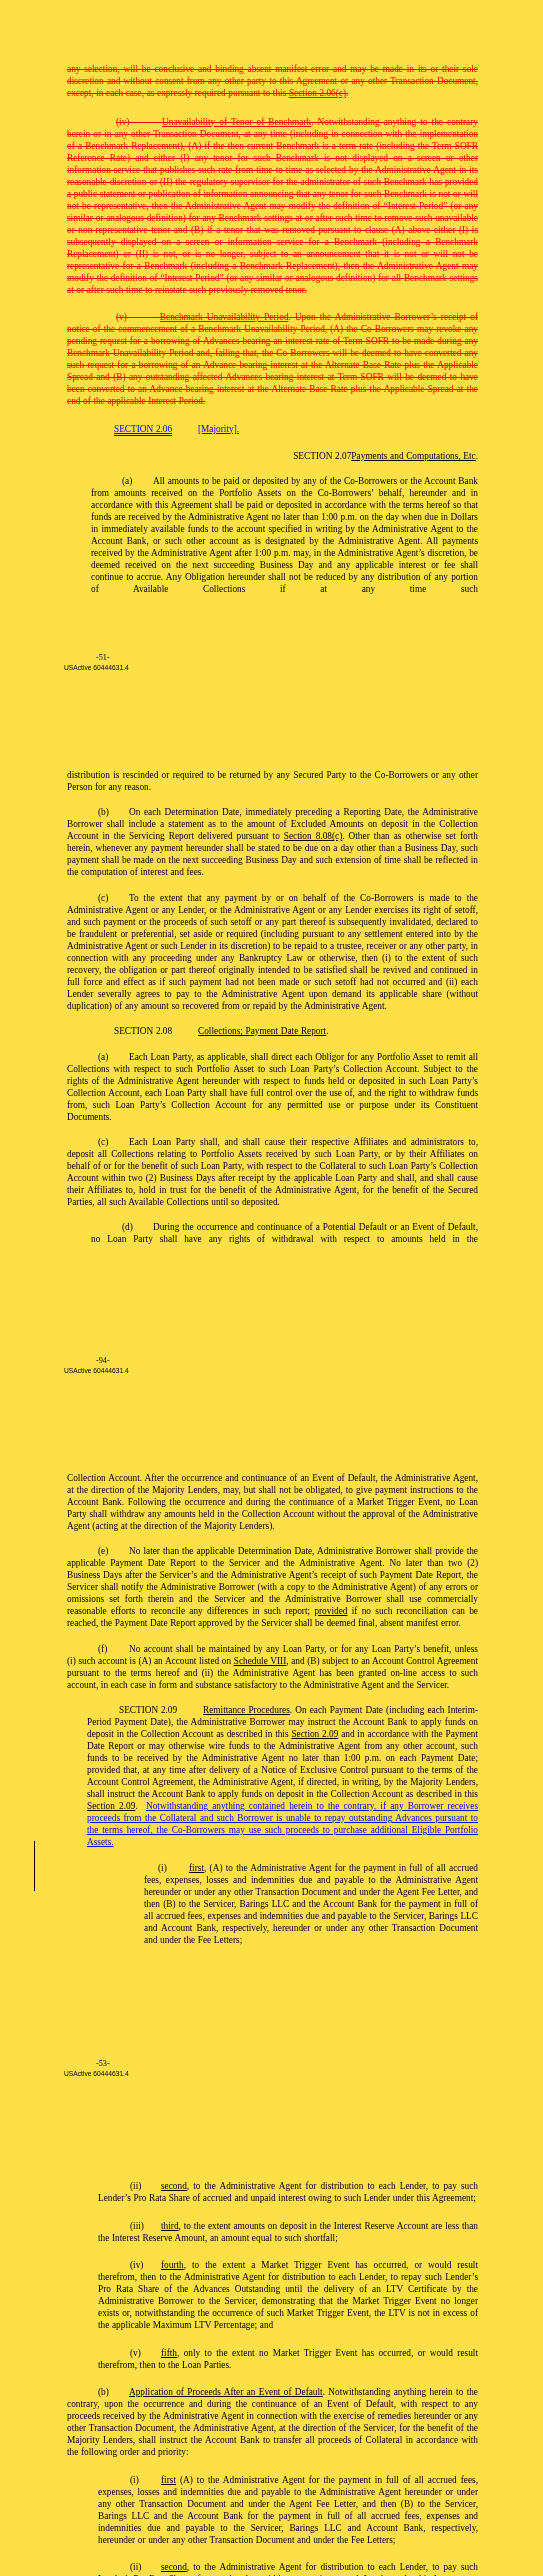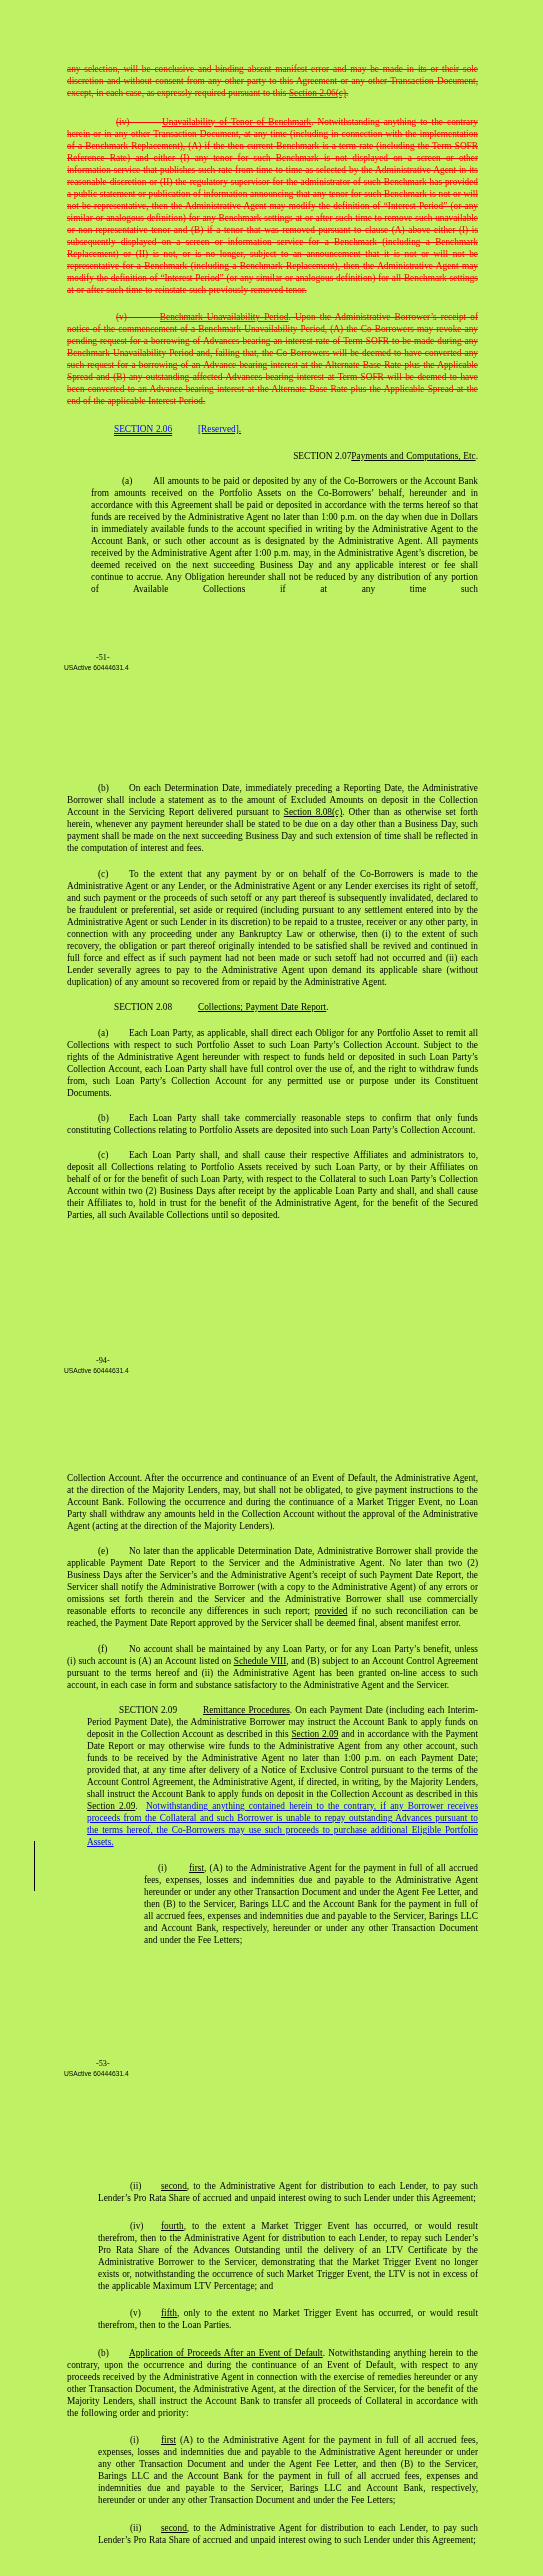--- a/index.html
+++ b/index.html
@@ -1,18 +1,18 @@
 <!DOCTYPE html>
 <html style="--del: #FF0000; --ins: #0000FF;font-size:8.2px"><head>
 <meta charset="utf-8">
 <style>
   html,body{margin:0;padding:0;background:#ffffff;}
   body{width:544px;font-family:"Liberation Serif","DejaVu Serif",serif;color:#000;}
   .doc{width:544px;}
-  .page{position:relative;width:544px;height:703px;overflow:hidden;background:#bef264;box-sizing:border-box;}
+  .page{position:relative;width:544px;height:703px;overflow:hidden;background:#fde047;box-sizing:border-box;}
   .page-content{position:absolute;left:67px;width:411px;top:0;box-sizing:border-box;}
   .block{font-size:9.3px;line-height:12px;text-align:justify;word-spacing:0.3px;}
   .ind{text-indent:31px;}
   .ind2{text-indent:49px;}
   .s209{margin-left:20px;text-indent:32px;}
   .wf{margin-left:31px;text-indent:32px;}
   .wf3{margin-left:77px;text-indent:14px;}
   .heading{text-align:left;padding-left:47px;text-indent:0;}
   .jlast{text-align-last:justify;margin-left:24px;}
   .del{color:var(--del,#FF0000);text-decoration:line-through;}
@@ -29,36 +29,37 @@
 </head>
 <body>
 
 <div class="doc">
 
   <div class="page">
     <div class="page-content" style="padding-top:63px">
         <div class="block del"><span class="">any selection, will be conclusive and binding absent manifest error and may be made in its or their sole discretion and without consent from any other party to this Agreement or any other Transaction Document, except, in each case, as expressly required pursuant to this </span><span class="u">Section 2.06(c)</span><span class="">.</span></div>
         <div class="block del ind2" style="margin-top: 16.5px;"><span class="">(iv)&nbsp;&nbsp;&nbsp;&nbsp;&nbsp;&nbsp;&nbsp;&nbsp;</span><span class="u">Unavailability of Tenor of Benchmark</span><span class="">.  Notwithstanding anything to the contrary herein or in any other Transaction Document, at any time (including in connection with the implementation of a Benchmark Replacement), (A) if the then-current Benchmark is a term rate (including the Term SOFR Reference Rate) and either (I) any tenor for such Benchmark is not displayed on a screen or other information service that publishes such rate from time to time as selected by the Administrative Agent in its reasonable discretion or (II) the regulatory supervisor for the administrator of such Benchmark has provided a public statement or publication of information announcing that any tenor for such Benchmark is not or will not be representative, then the Administrative Agent may modify the definition of “Interest Period” (or any similar or analogous definition) for any Benchmark settings at or after such time to remove such unavailable or non-representative tenor and (B) if a tenor that was removed pursuant to clause (A) above either (I) is subsequently displayed on a screen or information service for a Benchmark (including a Benchmark Replacement) or (II) is not, or is no longer, subject to an announcement that it is not or will not be representative for a Benchmark (including a Benchmark Replacement), then the Administrative Agent may modify the definition of “Interest Period” (or any similar or analogous definition) for all Benchmark settings at or after such time to reinstate such previously removed tenor.</span></div>
         <div class="block del ind2" style="margin-top: 15.5px;"><span class="">(v)&nbsp;&nbsp;&nbsp;&nbsp;&nbsp;&nbsp;&nbsp;&nbsp;</span><span class="u">Benchmark Unavailability Period</span><span class="">. Upon the Administrative Borrower’s receipt of notice of the commencement of a Benchmark Unavailability Period, (A) the Co-Borrowers may revoke any pending request for a borrowing of Advances bearing an interest rate of Term SOFR to be made during any Benchmark Unavailability Period and, failing that, the Co-Borrowers will be deemed to have converted any such request for a borrowing of an Advance bearing interest at the Alternate Base Rate plus the Applicable Spread and (B) any outstanding affected Advances bearing interest at Term SOFR will be deemed to have been converted to an Advance bearing interest at the Alternate Base Rate plus the Applicable Spread at the end of the applicable Interest Period.</span></div>
-        <div class="block heading" style="margin-top: 15.5px;"><span class="seclbl"><span class="insdbl">SECTION 2.06</span></span><span class="ins">[Reserved].</span></div>
+        <div class="block heading" style="margin-top: 15.5px;"><span class="seclbl"><span class="insdbl">SECTION 2.06</span></span><span class="ins">[Majority].</span></div>
         <div class="block heading" style="margin-top: 15.5px; text-align: right;"><span class="seclbl"><span class="">SECTION 2.07</span></span><span class="u">Payments and Computations, Etc</span><span class="">.</span></div>
         <div class="block ind jlast" style="margin-top: 13.4px;"><span class="lbl"><span class="">(a)</span></span><span class="">All amounts to be paid or deposited by any of the Co-Borrowers or the Account Bank from amounts received on the Portfolio Assets on the Co-Borrowers’ behalf, hereunder and in accordance with this Agreement shall be paid or deposited in accordance with the terms hereof so that funds are received by the Administrative Agent no later than 1:00 p.m. on the day when due in Dollars in immediately available funds to the account specified in writing by the Administrative Agent to the Account Bank, or such other account as is designated by the Administrative Agent. All payments received by the Administrative Agent after 1:00 p.m. may, in the Administrative Agent’s discretion, be deemed received on the next succeeding Business Day and any applicable interest or fee shall continue to accrue. Any Obligation hereunder shall not be reduced by any distribution of any portion of Available Collections if at any time such</span></div>
       </div>
     <div class="pagenum">-51-</div>
     <div class="docid">USActive 60444631.4</div>
   </div>
 
   <div class="page">
     <div class="page-content" style="padding-top:66px">
+        <div class="block "><span class="">distribution is rescinded or required to be returned by any Secured Party to the Co-Borrowers or any other Person for any reason.</span></div>
         <div class="block ind" style="margin-top: 13.4px;"><span class="lbl"><span class="">(b)</span></span><span class="">On each Determination Date, immediately preceding a Reporting Date, the Administrative Borrower shall include a statement as to the amount of Excluded Amounts on deposit in the Collection Account in the Servicing Report delivered pursuant to </span><span class="u">Section 8.08(c)</span><span class="">. Other than as otherwise set forth herein, whenever any payment hereunder shall be stated to be due on a day other than a Business Day, such payment shall be made on the next succeeding Business Day and such extension of time shall be reflected in the computation of interest and fees.</span></div>
         <div class="block ind" style="margin-top: 13.4px;"><span class="lbl"><span class="">(c)</span></span><span class="">To the extent that any payment by or on behalf of the Co-Borrowers is made to the Administrative Agent or any Lender, or the Administrative Agent or any Lender exercises its right of setoff, and such payment or the proceeds of such setoff or any part thereof is subsequently invalidated, declared to be fraudulent or preferential, set aside or required (including pursuant to any settlement entered into by the Administrative Agent or such Lender in its discretion) to be repaid to a trustee, receiver or any other party, in connection with any proceeding under any Bankruptcy Law or otherwise, then (i) to the extent of such recovery, the obligation or part thereof originally intended to be satisfied shall be revived and continued in full force and effect as if such payment had not been made or such setoff had not occurred and (ii) each Lender severally agrees to pay to the Administrative Agent upon demand its applicable share (without duplication) of any amount so recovered from or repaid by the Administrative Agent.</span></div>
         <div class="block heading" style="margin-top: 13.4px;"><span class="seclbl"><span class="">SECTION 2.08</span></span><span class="u">Collections; Payment Date Report</span><span class="">.</span></div>
         <div class="block ind" style="margin-top: 13.4px;"><span class="lbl"><span class="">(a)</span></span><span class="">Each Loan Party, as applicable, shall direct each Obligor for any Portfolio Asset to remit all Collections with respect to such Portfolio Asset to such Loan Party’s Collection Account. Subject to the rights of the Administrative Agent hereunder with respect to funds held or deposited in such Loan Party’s Collection Account, each Loan Party shall have full control over the use of, and the right to withdraw funds from, such Loan Party’s Collection Account for any permitted use or purpose under its Constituent Documents.</span></div>
-        <div class="block ind" style="margin-top: 13.4px;"><span class="lbl"><span class="">(b)</span></span><span class="">Each Loan Party shall take commercially reasonable steps to confirm that only funds constituting Collections relating to Portfolio Assets are deposited into such Loan Party’s Collection Account.</span></div>
         <div class="block ind" style="margin-top: 13.4px;"><span class="lbl"><span class="">(c)</span></span><span class="">Each Loan Party shall, and shall cause their respective Affiliates and administrators to, deposit all Collections relating to Portfolio Assets received by such Loan Party, or by their Affiliates on behalf of or for the benefit of such Loan Party, with respect to the Collateral to such Loan Party’s Collection Account within two (2) Business Days after receipt by the applicable Loan Party and shall, and shall cause their Affiliates to, hold in trust for the benefit of the Administrative Agent, for the benefit of the Secured Parties, all such Available Collections until so deposited.</span></div>
+        <div class="block ind jlast" style="margin-top: 13.4px;"><span class="lbl"><span class="">(d)</span></span><span class="">During the occurrence and continuance of a Potential Default or an Event of Default, no Loan Party shall have any rights of withdrawal with respect to amounts held in the</span></div>
       </div>
     <div class="pagenum">-94-</div>
     <div class="docid">USActive 60444631.4</div>
   </div>
 
   <div class="page">
     <div class="change-bar"></div>
     <div class="page-content" style="padding-top:66px">
         <div class="block "><span class="">Collection Account. After the occurrence and continuance of an Event of Default, the Administrative Agent, at the direction of the Majority Lenders, may, but shall not be obligated, to give payment instructions to the Account Bank. Following the occurrence and during the continuance of a Market Trigger Event, no Loan Party shall withdraw any amounts held in the Collection Account without the approval of the Administrative Agent (acting at the direction of the Majority Lenders).</span></div>
         <div class="block ind" style="margin-top: 13.4px;"><span class="lbl"><span class="">(e)</span></span><span class="">No later than the applicable Determination Date, Administrative Borrower shall provide the applicable Payment Date Report to the Servicer and the Administrative Agent. No later than two (2) Business Days after the Servicer’s and the Administrative Agent’s receipt of such Payment Date Report, the Servicer shall notify the Administrative Borrower (with a copy to the Administrative Agent) of any errors or omissions set forth therein and the Servicer and the Administrative Borrower shall use commercially reasonable efforts to reconcile any differences in such report; </span><span class="u">provided</span><span class=""> if no such reconciliation can be reached, the Payment Date Report approved by the Servicer shall be deemed final, absent manifest error.</span></div>
@@ -66,20 +67,21 @@
         <div class="block s209" style="margin-top: 13.4px;"><span class="seclbl"><span class="">SECTION 2.09</span></span><span class="u">Remittance Procedures</span><span class="">. On each Payment Date (including each Interim-Period Payment Date), the Administrative Borrower may instruct the Account Bank to apply funds on deposit in the Collection Account as described in this </span><span class="u">Section 2.09</span><span class=""> and in accordance with the Payment Date Report or may otherwise wire funds to the Administrative Agent from any other account, such funds to be received by the Administrative Agent no later than 1:00 p.m. on each Payment Date; provided that, at any time after delivery of a Notice of Exclusive Control pursuant to the terms of the Account Control Agreement, the Administrative Agent, if directed, in writing, by the Majority Lenders, shall instruct the Account Bank to apply funds on deposit in the Collection Account as described in this </span><span class="u">Section 2.09</span><span class="">.&nbsp; </span><span class="ins">Notwithstanding anything contained herein to the contrary, if any Borrower receives proceeds from the Collateral and such Borrower is unable to repay outstanding Advances pursuant to the terms hereof, the Co-Borrowers may use such proceeds to purchase additional Eligible Portfolio Assets.</span></div>
         <div class="block wf3" style="margin-top: 13.4px;"><span class="lbl"><span class="">(i)</span></span><span class="u">first</span><span class="">, (A) to the Administrative Agent for the payment in full of all accrued fees, expenses, losses and indemnities due and payable to the Administrative Agent hereunder or under any other Transaction Document and under the Agent Fee Letter, and then (B) to the Servicer, Barings LLC and the Account Bank for the payment in full of all accrued fees, expenses and indemnities due and payable to the Servicer, Barings LLC and Account Bank, respectively, hereunder or under any other Transaction Document and under the Fee Letters;</span></div>
       </div>
     <div class="pagenum">-53-</div>
     <div class="docid">USActive 60444631.4</div>
   </div>
 
   <div class="page">
     <div class="page-content" style="padding-top:71px">
         <div class="block wf"><span class="lbl"><span class="">(ii)</span></span><span class="u">second</span><span class="">, to the Administrative Agent for distribution to each Lender, to pay such Lender’s Pro Rata Share of accrued and unpaid interest owing to such Lender under this Agreement;</span></div>
+        <div class="block wf" style="margin-top: 15.5px;"><span class="lbl"><span class="">(iii)</span></span><span class="u">third</span><span class="">, to the extent amounts on deposit in the Interest Reserve Account are less than the Interest Reserve Amount, an amount equal to such shortfall;</span></div>
         <div class="block wf" style="margin-top: 15.5px;"><span class="lbl"><span class="">(iv)</span></span><span class="u">fourth</span><span class="">, to the extent a Market Trigger Event has occurred, or would result therefrom, then to the Administrative Agent for distribution to each Lender, to repay such Lender’s Pro Rata Share of the Advances Outstanding until the delivery of an LTV Certificate by the Administrative Borrower to the Servicer, demonstrating that the Market Trigger Event no longer exists or, notwithstanding the occurrence of such Market Trigger Event, the LTV is not in excess of the applicable Maximum LTV Percentage; and</span></div>
         <div class="block wf" style="margin-top: 15.5px;"><span class="lbl"><span class="">(v)</span></span><span class="u">fifth</span><span class="">, only to the extent no Market Trigger Event has occurred, or would result therefrom, then to the Loan Parties.</span></div>
         <div class="block ind" style="margin-top: 15.5px;"><span class="lbl"><span class="">(b)</span></span><span class="u">Application of Proceeds After an Event of Default</span><span class="">. Notwithstanding anything herein to the contrary, upon the occurrence and during the continuance of an Event of Default, with respect to any proceeds received by the Administrative Agent in connection with the exercise of remedies hereunder or any other Transaction Document, the Administrative Agent, at the direction of the Servicer, for the benefit of the Majority Lenders, shall instruct the Account Bank to transfer all proceeds of Collateral in accordance with the following order and priority:</span></div>
         <div class="block wf" style="margin-top: 15.5px;"><span class="lbl"><span class="">(i)</span></span><span class="u">first</span><span class=""> (A) to the Administrative Agent for the payment in full of all accrued fees, expenses, losses and indemnities due and payable to the Administrative Agent hereunder or under any other Transaction Document and under the Agent Fee Letter, and then (B) to the Servicer, Barings LLC and the Account Bank for the payment in full of all accrued fees, expenses and indemnities due and payable to the Servicer, Barings LLC and Account Bank, respectively, hereunder or under any other Transaction Document and under the Fee Letters;</span></div>
         <div class="block wf" style="margin-top: 15.5px;"><span class="lbl"><span class="">(ii)</span></span><span class="u">second</span><span class="">, to the Administrative Agent for distribution to each Lender, to pay such Lender’s Pro Rata Share of accrued and unpaid interest owing to such Lender under this Agreement;</span></div>
       </div>
 
   </div>
 
 </div>

